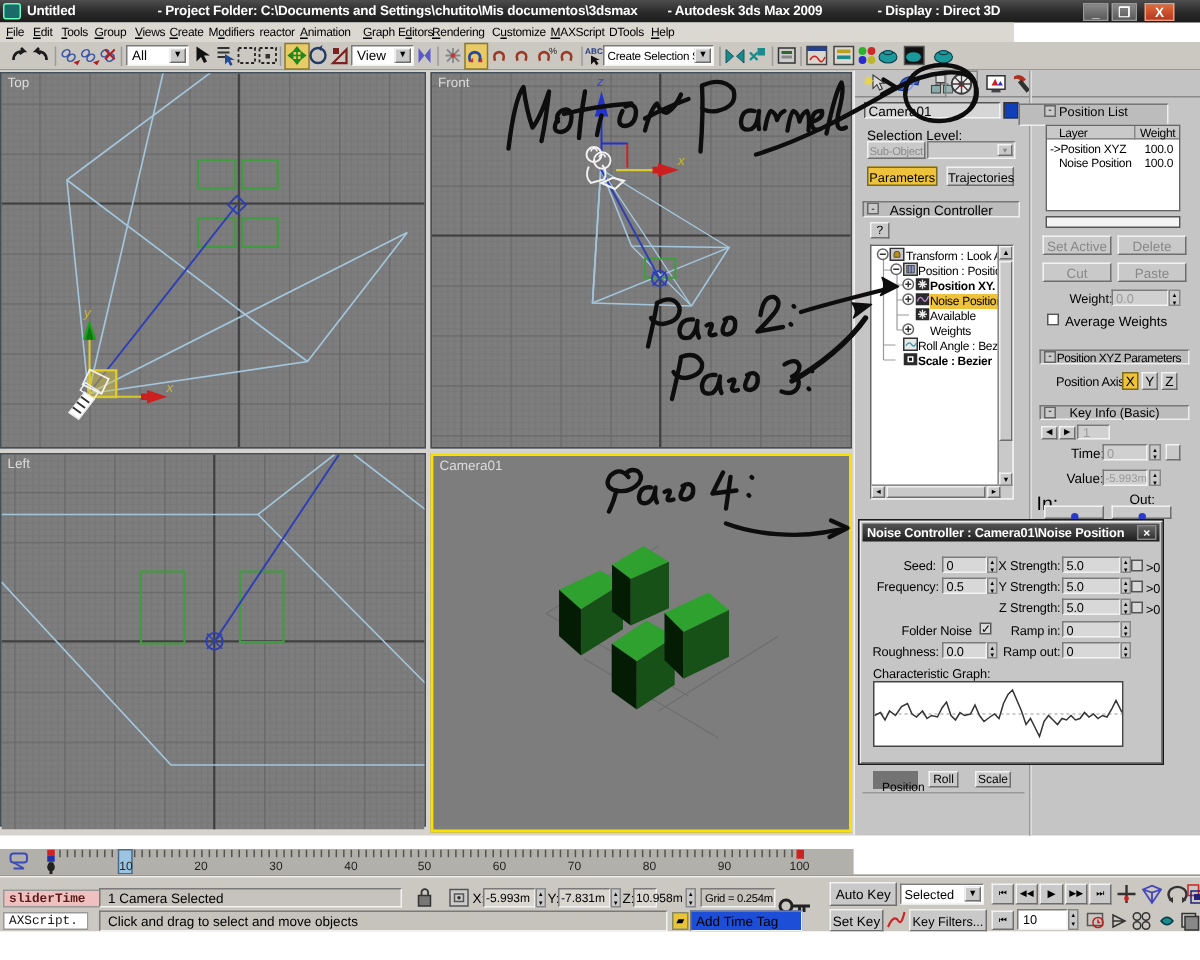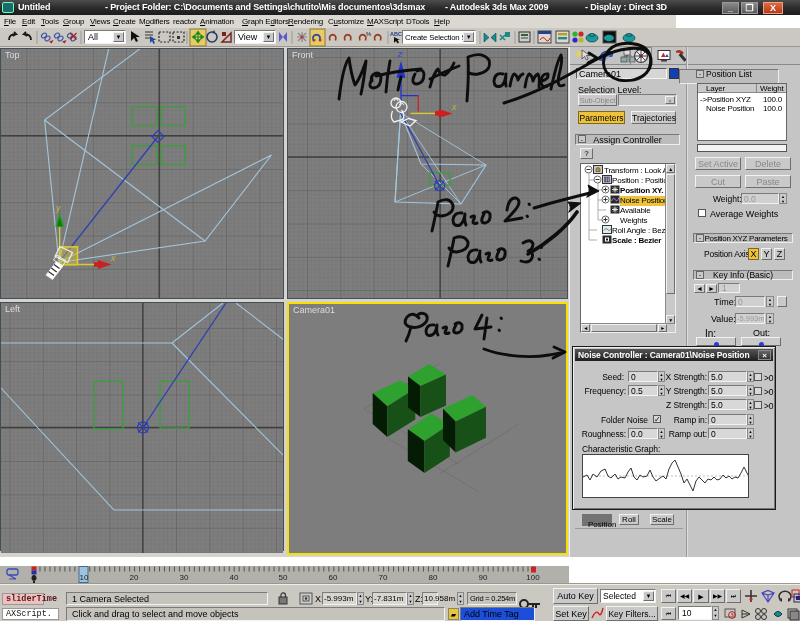--- a/index.html
+++ b/index.html
@@ -469,21 +469,21 @@
   <div class="abs raised btn" style="left:124px;top:237px;width:11px;height:9px;line-height:8px;font-size:7px">◄</div>
   <div class="abs raised btn" style="left:136px;top:237px;width:11px;height:9px;line-height:8px;font-size:7px">►</div>
   <div class="abs sunken" style="left:148px;top:236px;width:22px;height:10px;background:#d0d0d0;font-size:8.5px;color:#999;line-height:9px"><span style="margin-left:3px">1</span></div>
   <div class="abs" style="left:144px;top:250px;font-size:9px">Time:</div>
   <div class="abs sunken" style="left:165px;top:249px;width:30px;height:11px;background:#d0d0d0;font-size:8.5px;color:#999;line-height:10px"><span style="margin-left:2px">0</span></div>
   <div class="abs" style="left:196px;top:249px;width:8px;height:11px;background:#c9c9c9;border:1px solid #888;font-size:4px;text-align:center;line-height:5px">▲<br>▼</div>
   <div class="abs raised" style="left:207px;top:249px;width:10px;height:11px"></div>
   <div class="abs" style="left:141px;top:267px;font-size:9px">Value:</div>
   <div class="abs sunken" style="left:165px;top:266px;width:30px;height:11px;background:#d0d0d0;font-size:7.5px;color:#999;line-height:10px"><span style="margin-left:1px">-5.993m</span></div>
   <div class="abs" style="left:196px;top:266px;width:8px;height:11px;background:#c9c9c9;border:1px solid #888;font-size:4px;text-align:center;line-height:5px">▲<br>▼</div>
-  <div class="abs" style="left:135px;top:281px;font-size:10px">In:</div>
+  <div class="abs" style="left:121px;top:281px;font-size:13px">In:</div>
   <div class="abs" style="left:183px;top:281px;font-size:9px">Out:</div>
   <div class="abs raised" style="left:126px;top:290px;width:40px;height:9px">
         <div class="abs" style="left:17px;top:4px;width:5px;height:5px;border-radius:50%;background:#2a3acc"></div>
       </div>
   <div class="abs raised" style="left:171px;top:290px;width:40px;height:9px">
         <div class="abs" style="left:17px;top:4px;width:5px;height:5px;border-radius:50%;background:#2a3acc"></div>
       </div>
 </div>
 
 <div id="noisedlg" class="abs" style="left:572px;top:346px;width:204px;height:164px;background:#c6c6c6;border:1px solid #1a1a1a;box-shadow:inset 1px 1px 0 #eee,inset -1px -1px 0 #777;z-index:20;font-size:8.5px;letter-spacing:-0.1px">
@@ -556,21 +556,21 @@
           <text x="383" y="14">70</text>
           <text x="433" y="14">80</text>
           <text x="483" y="14">90</text>
           <text x="533" y="14">100</text>
     </g>
     <rect x="531" y="0.5" width="5" height="6" fill="#c22"></rect>
   </svg>
 </div>
 <div id="statusarea" class="abs" style="font-size:9px">
 
-  <div class="abs" style="left:2px;top:9px;width:42px;height:12px;background:#eec0c0;border:1px solid #999;font-family:'Liberation Mono',monospace;font-size:8.5px;font-weight:bold;color:#5a1a1a;line-height:11px"><span style="margin-left:3px">sliderTime</span></div>
+  <div class="abs" style="left:2px;top:9px;width:65px;height:12px;background:#eec0c0;border:1px solid #999;font-family:'Liberation Mono',monospace;font-size:8.5px;font-weight:bold;color:#5a1a1a;line-height:11px"><span style="margin-left:3px">sliderTime</span></div>
   <div class="abs sunken" style="left:66px;top:8px;width:202px;height:13px;background:#c6c3bc;line-height:12px"><span style="margin-left:5px">1 Camera Selected</span></div>
 
   <svg class="abs" style="left:278px;top:8px" width="36" height="13">
     <rect x="1" y="5" width="8" height="7" fill="#777" stroke="#333"></rect>
     <path d="M3 5 v-2 a2.2 2.2 0 0 1 4.4 0 v2" fill="none" stroke="#333" stroke-width="1.2"></path>
     <rect x="22" y="1" width="12" height="11" fill="#ccc" stroke="#555"></rect>
     <rect x="25" y="4" width="6" height="5" fill="none" stroke="#555"></rect>
         <circle cx="28" cy="6.5" r="1.2" fill="#333"></circle>
   </svg>
   <div class="abs" style="left:315px;top:10px">X:</div>

